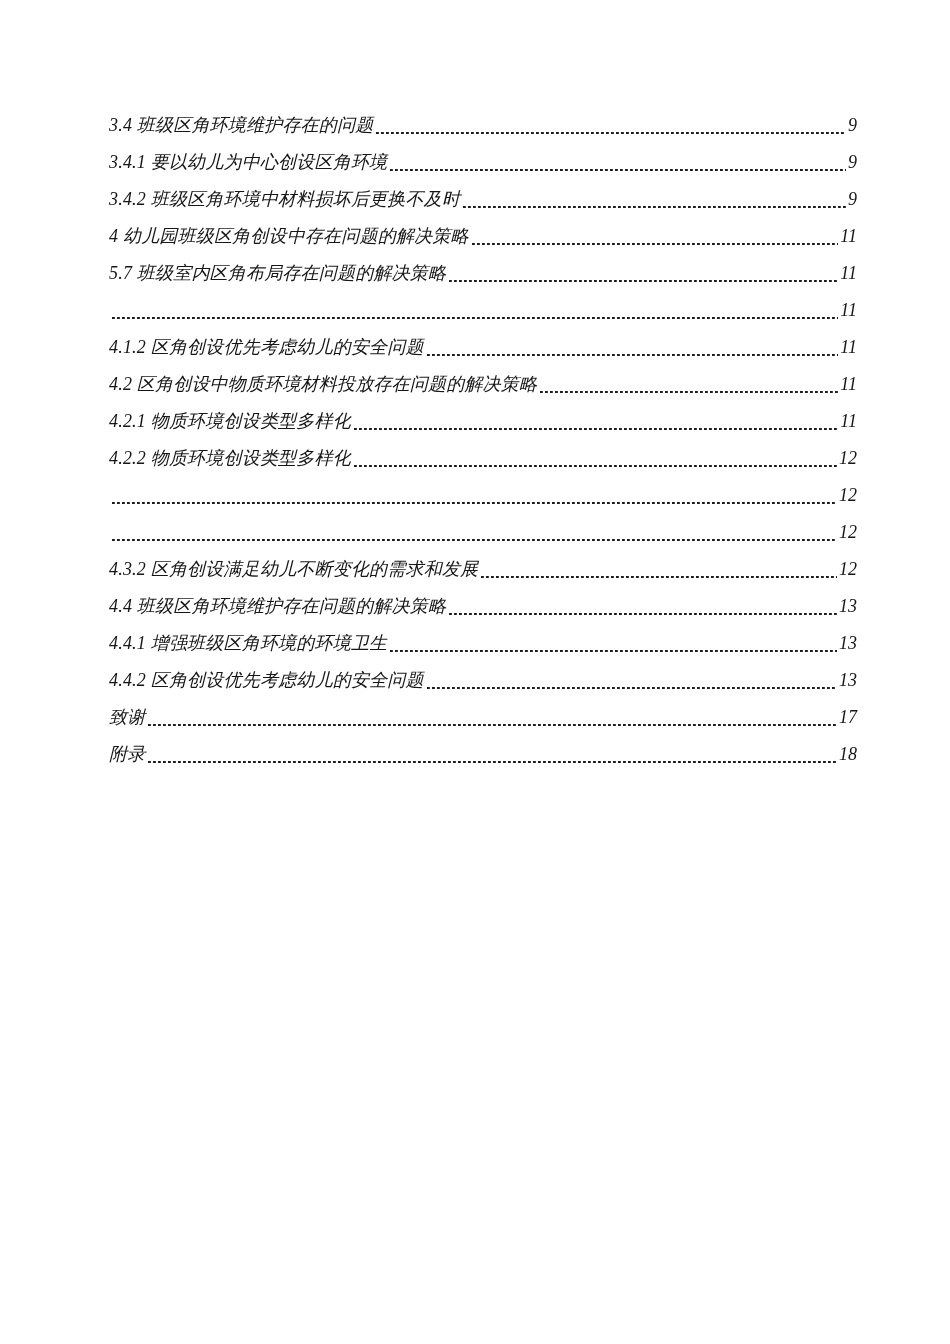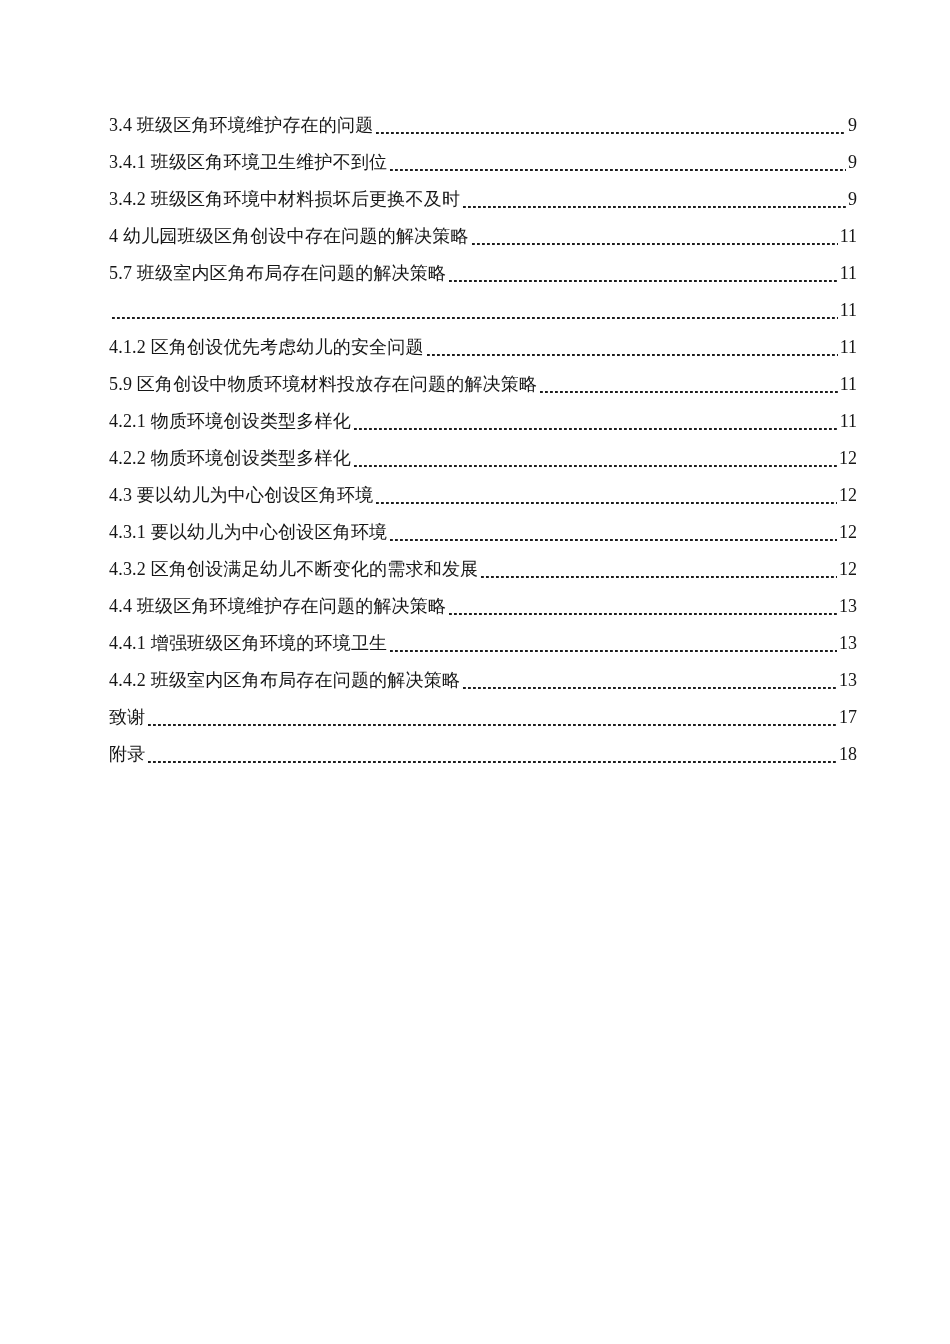--- a/index.html
+++ b/index.html
@@ -14,20 +14,21 @@
     width: 950px;
     height: 1344px;
     background: #ffffff;
     overflow: hidden;
   }
   .toc {
     position: absolute;
     top: 107px;
     left: 109px;
     right: 93px;
+    font-style: italic;
   }
   .toc-row {
     display: flex;
     align-items: baseline;
     height: 37px;
     line-height: 37px;
     font-size: 18px;
     color: #161616;
     white-space: nowrap;
   }
@@ -57,21 +58,21 @@
 <div class="page">
   <div class="toc">
 
     <div class="toc-row">
       <span class="toc-title">3.4 班级区角环境维护存在的问题</span>
       <span class="leader"></span>
       <span class="toc-page">9</span>
     </div>
 
     <div class="toc-row">
-      <span class="toc-title">3.4.1 班级区角环境卫生维护不到位</span>
+      <span class="toc-title">3.4.1 要以幼儿为中心创设区角环境</span>
       <span class="leader"></span>
       <span class="toc-page">9</span>
     </div>
 
     <div class="toc-row">
       <span class="toc-title">3.4.2 班级区角环境中材料损坏后更换不及时</span>
       <span class="leader"></span>
       <span class="toc-page">9</span>
     </div>
 
@@ -92,45 +93,43 @@
       <span class="toc-page">11</span>
     </div>
 
     <div class="toc-row">
       <span class="toc-title">4.1.2 区角创设优先考虑幼儿的安全问题</span>
       <span class="leader"></span>
       <span class="toc-page">11</span>
     </div>
 
     <div class="toc-row">
-      <span class="toc-title">5.9 区角创设中物质环境材料投放存在问题的解决策略</span>
+      <span class="toc-title">4.2 区角创设中物质环境材料投放存在问题的解决策略</span>
       <span class="leader"></span>
       <span class="toc-page">11</span>
     </div>
 
     <div class="toc-row">
       <span class="toc-title">4.2.1 物质环境创设类型多样化</span>
       <span class="leader"></span>
       <span class="toc-page">11</span>
     </div>
 
     <div class="toc-row">
       <span class="toc-title">4.2.2 物质环境创设类型多样化</span>
       <span class="leader"></span>
       <span class="toc-page">12</span>
     </div>
 
     <div class="toc-row">
-      <span class="toc-title">4.3 要以幼儿为中心创设区角环境</span>
       <span class="leader"></span>
       <span class="toc-page">12</span>
     </div>
 
     <div class="toc-row">
-      <span class="toc-title">4.3.1 要以幼儿为中心创设区角环境</span>
       <span class="leader"></span>
       <span class="toc-page">12</span>
     </div>
 
     <div class="toc-row">
       <span class="toc-title">4.3.2 区角创设满足幼儿不断变化的需求和发展</span>
       <span class="leader"></span>
       <span class="toc-page">12</span>
     </div>
 
@@ -140,21 +139,21 @@
       <span class="toc-page">13</span>
     </div>
 
     <div class="toc-row">
       <span class="toc-title">4.4.1 增强班级区角环境的环境卫生</span>
       <span class="leader"></span>
       <span class="toc-page">13</span>
     </div>
 
     <div class="toc-row">
-      <span class="toc-title">4.4.2 班级室内区角布局存在问题的解决策略</span>
+      <span class="toc-title">4.4.2 区角创设优先考虑幼儿的安全问题</span>
       <span class="leader"></span>
       <span class="toc-page">13</span>
     </div>
 
 
     <div class="toc-row">
       <span class="toc-title">致谢</span>
       <span class="leader"></span>
       <span class="toc-page">17</span>
     </div>

